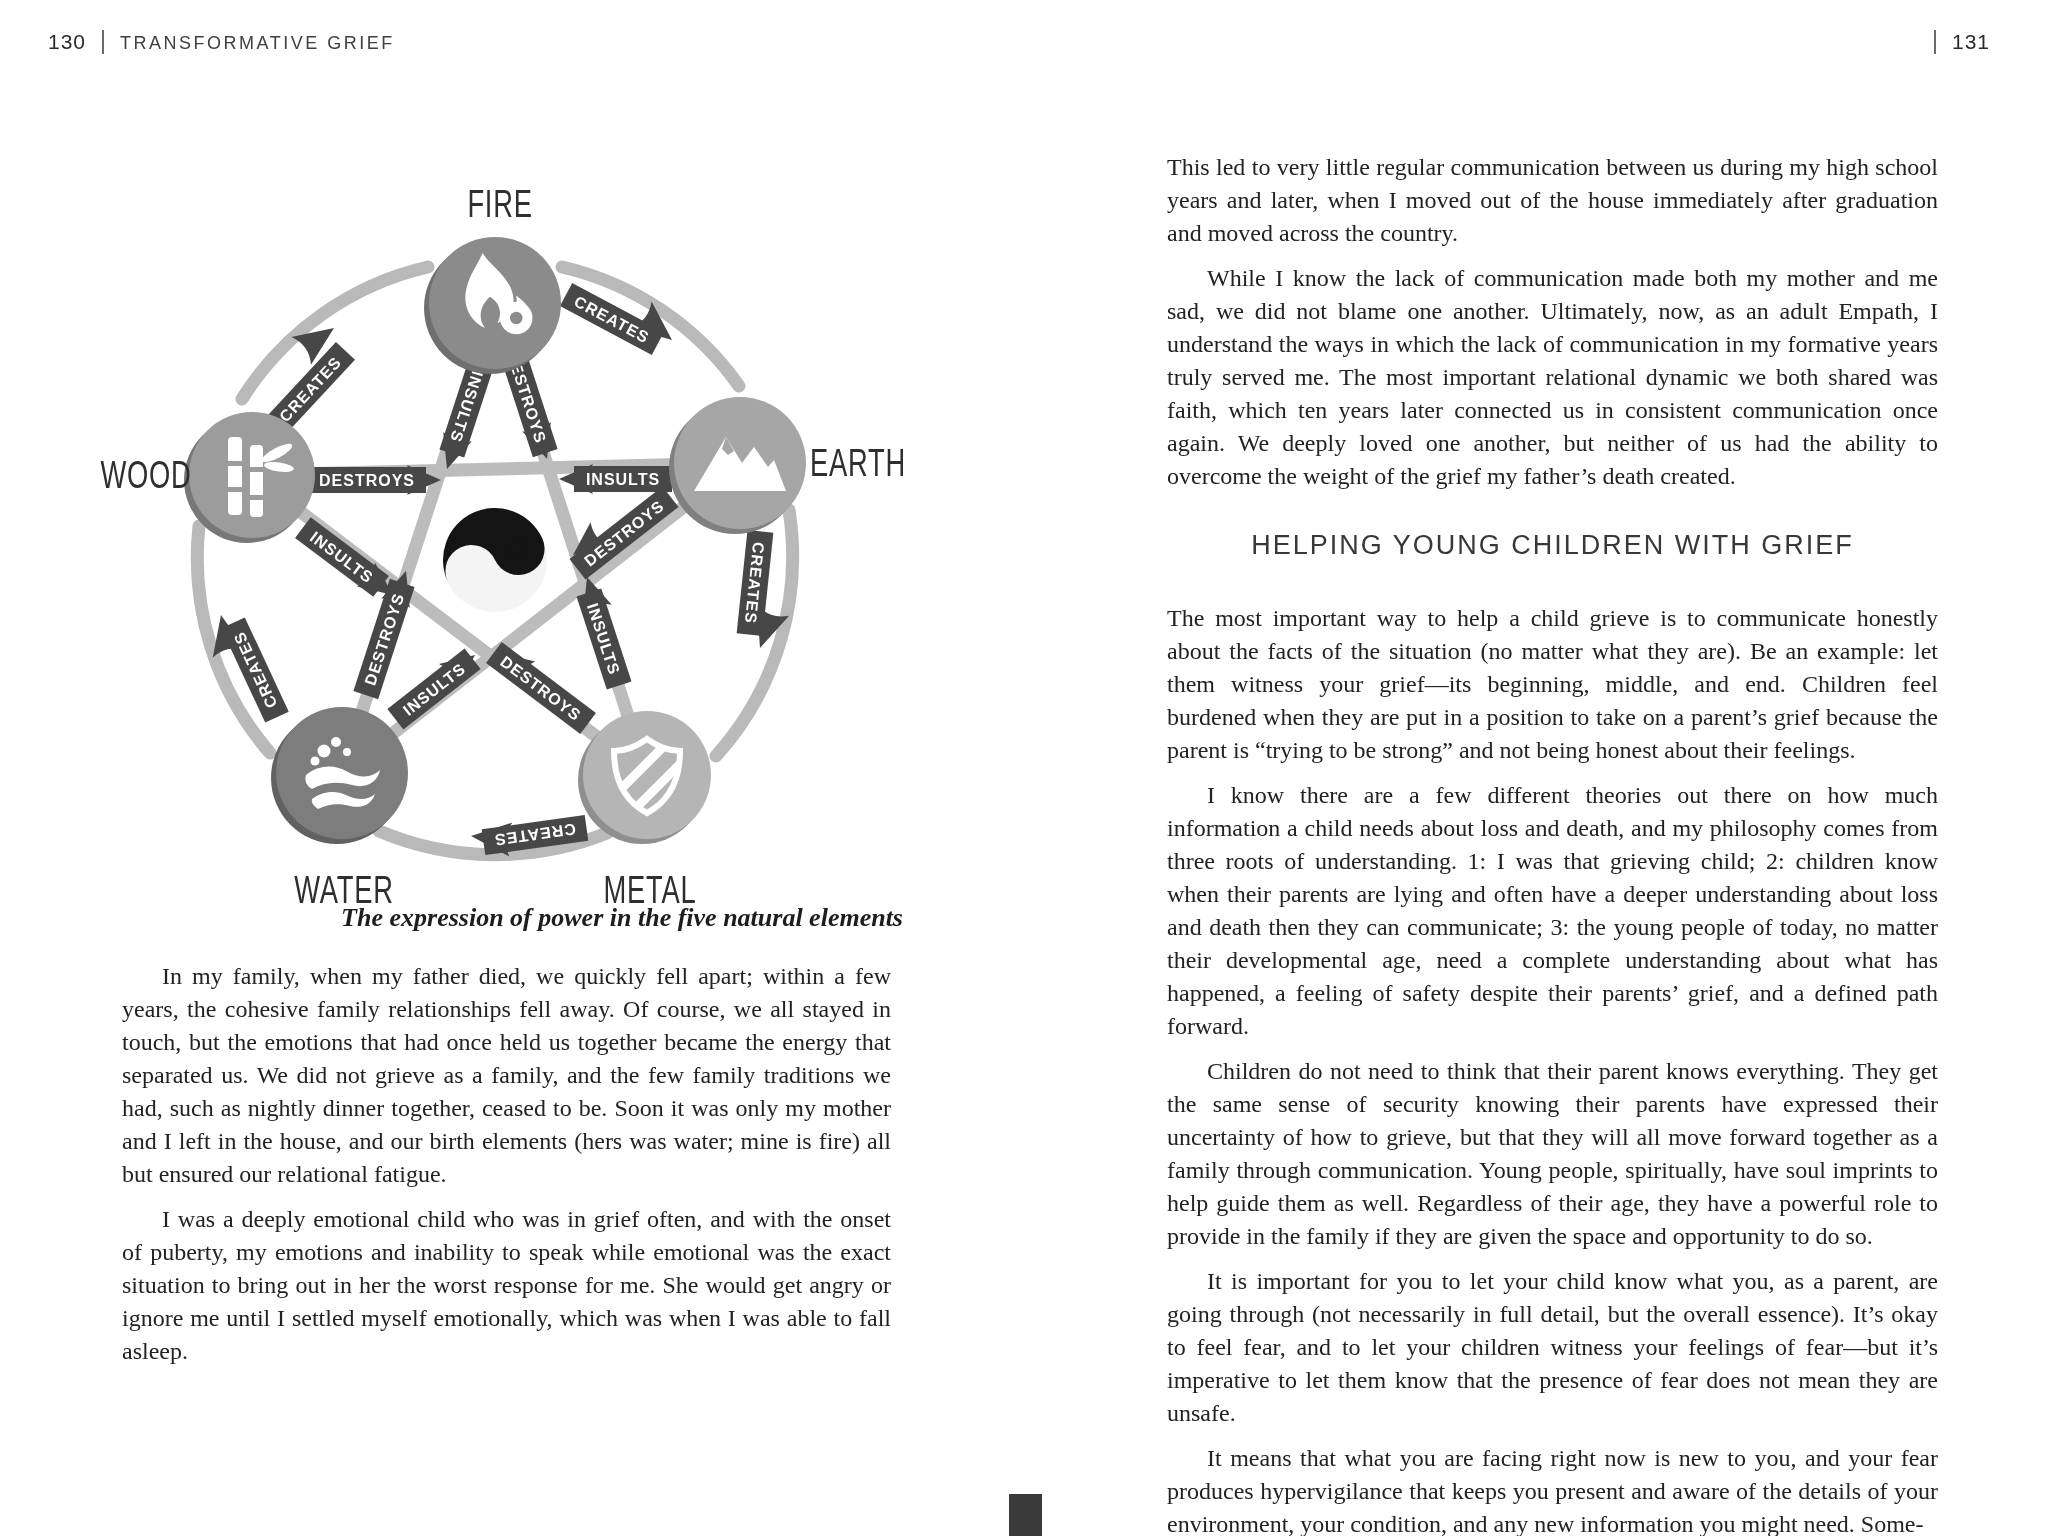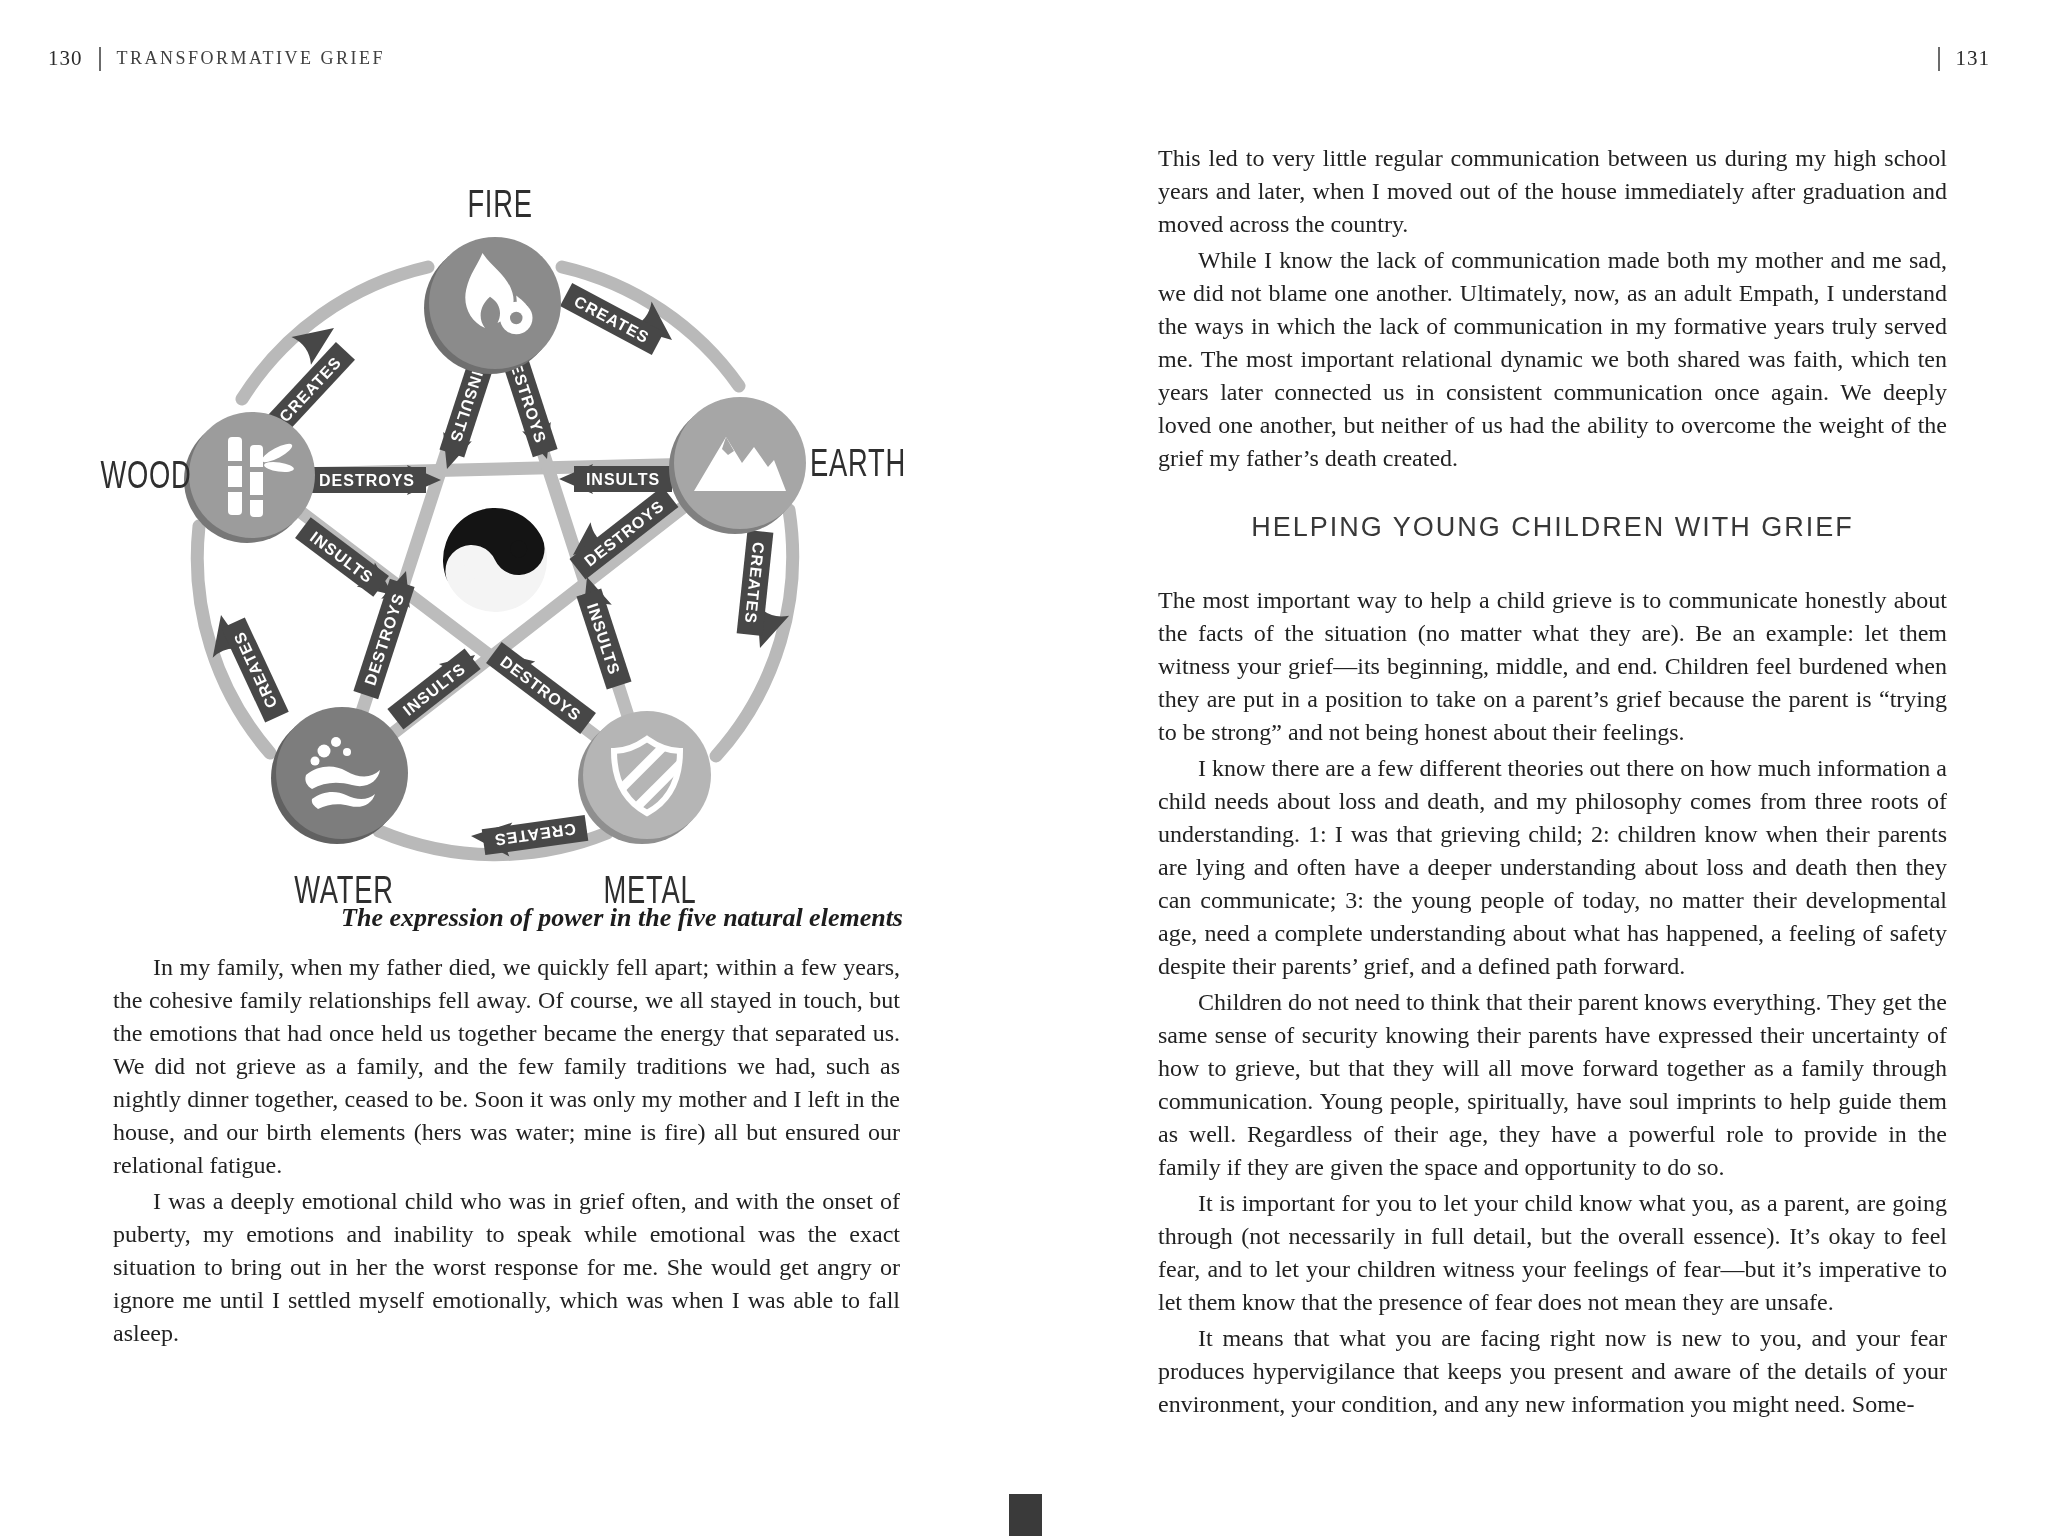--- a/index.html
+++ b/index.html
@@ -1,36 +1,36 @@
 <!DOCTYPE html>
 <html><head>
 <meta charset="utf-8">
 <style>
   html,body{margin:0;padding:0;}
   body{
     width:2048px;height:1536px;position:relative;background:#ffffff;
     font-family:"Liberation Serif", serif;color:#1f1f1f;overflow:hidden;
   }
   
-  .running-header{position:absolute;top:46px;display:flex;align-items:center;
-    font-family:Liberation Serif, serif;color:#3a3a3a;}
+  .running-header{position:absolute;top:30px;display:flex;align-items:flex-end;
+    font-family:Liberation Sans, sans-serif;color:#3a3a3a;}
   .running-header .folio{font-size:21px;letter-spacing:1px;color:#2b2b2b;}
   .running-header .divider{width:2px;height:24px;background:#6b6b6b;margin:0 16px;}
   .running-header .head-title{font-size:18px;letter-spacing:2.5px;color:#404040;}
   #header-left{left:48px;}
   #header-right{right:58px;}
   
   .caption{
     position:absolute;left:110px;top:903px;width:793px;text-align:right;
     font-style:italic;font-weight:bold;font-size:26px;color:#1d1d1d;
   }
   .body-col{position:absolute;font-size:24px;line-height:33px;text-align:justify;color:#222;}
   #left-body{left:110px;top:948px;width:793px;}
   #right-body{left:1155px;top:139px;width:795px;}
-  .para{margin:3px;}
+  .para{margin:12px;}
   .para.indent{text-indent:40px;}
   .section-heading{
     font-family:"Liberation Sans", sans-serif;font-size:27px;letter-spacing:2px;
     color:#383838;text-align:center;margin:36px 0 40px 0;font-weight:400;
   }
   
   #diagram{position:absolute;left:95px;top:105px;}
   .arc{fill:none;stroke:#b9b9b9;stroke-width:13;stroke-linecap:round;}
   .starline{stroke:#bcbcbc;stroke-width:13;stroke-linecap:round;}
   .ribbon rect{fill:#474747;}

